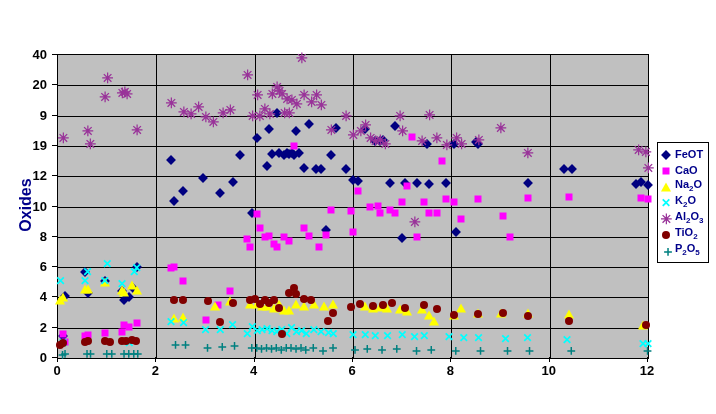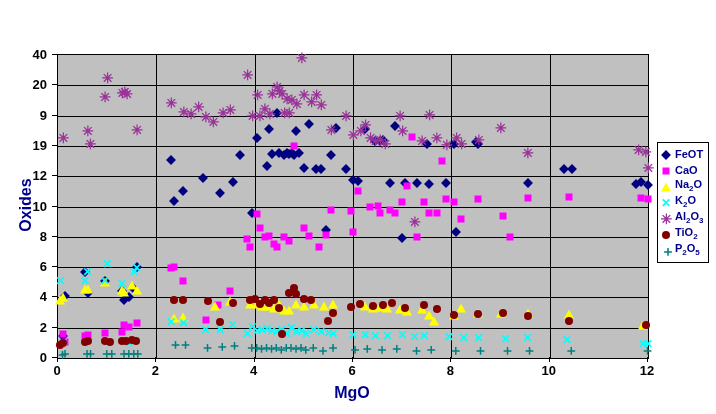--- a/index.html
+++ b/index.html
@@ -518,21 +518,20 @@
       <div class="xtick-mark" style="left: 352px;"></div>
       <div class="xtick-label" style="left: 450.333px;">8</div>
       <div class="xtick-mark" style="left: 450.333px;"></div>
       <div class="xtick-label" style="left: 548.667px;">10</div>
       <div class="xtick-mark" style="left: 548.667px;"></div>
       <div class="xtick-label" style="left: 647px;">12</div>
       <div class="xtick-mark" style="left: 647px;"></div>
     </div>
 
   <div id="y-axis-title">Oxides</div>
-  <div id="x-axis-title">MgO</div>
 
   <div id="legend-box">
       <div class="legend-row">
         <span class="legend-mark">
           <div class="mk mk-diamond" style="background: rgb(0, 0, 128); left: 5px; top: 7px;"></div>
         </span>
         <span class="legend-label">FeOT</span>
       </div>
       <div class="legend-row">
         <span class="legend-mark">

